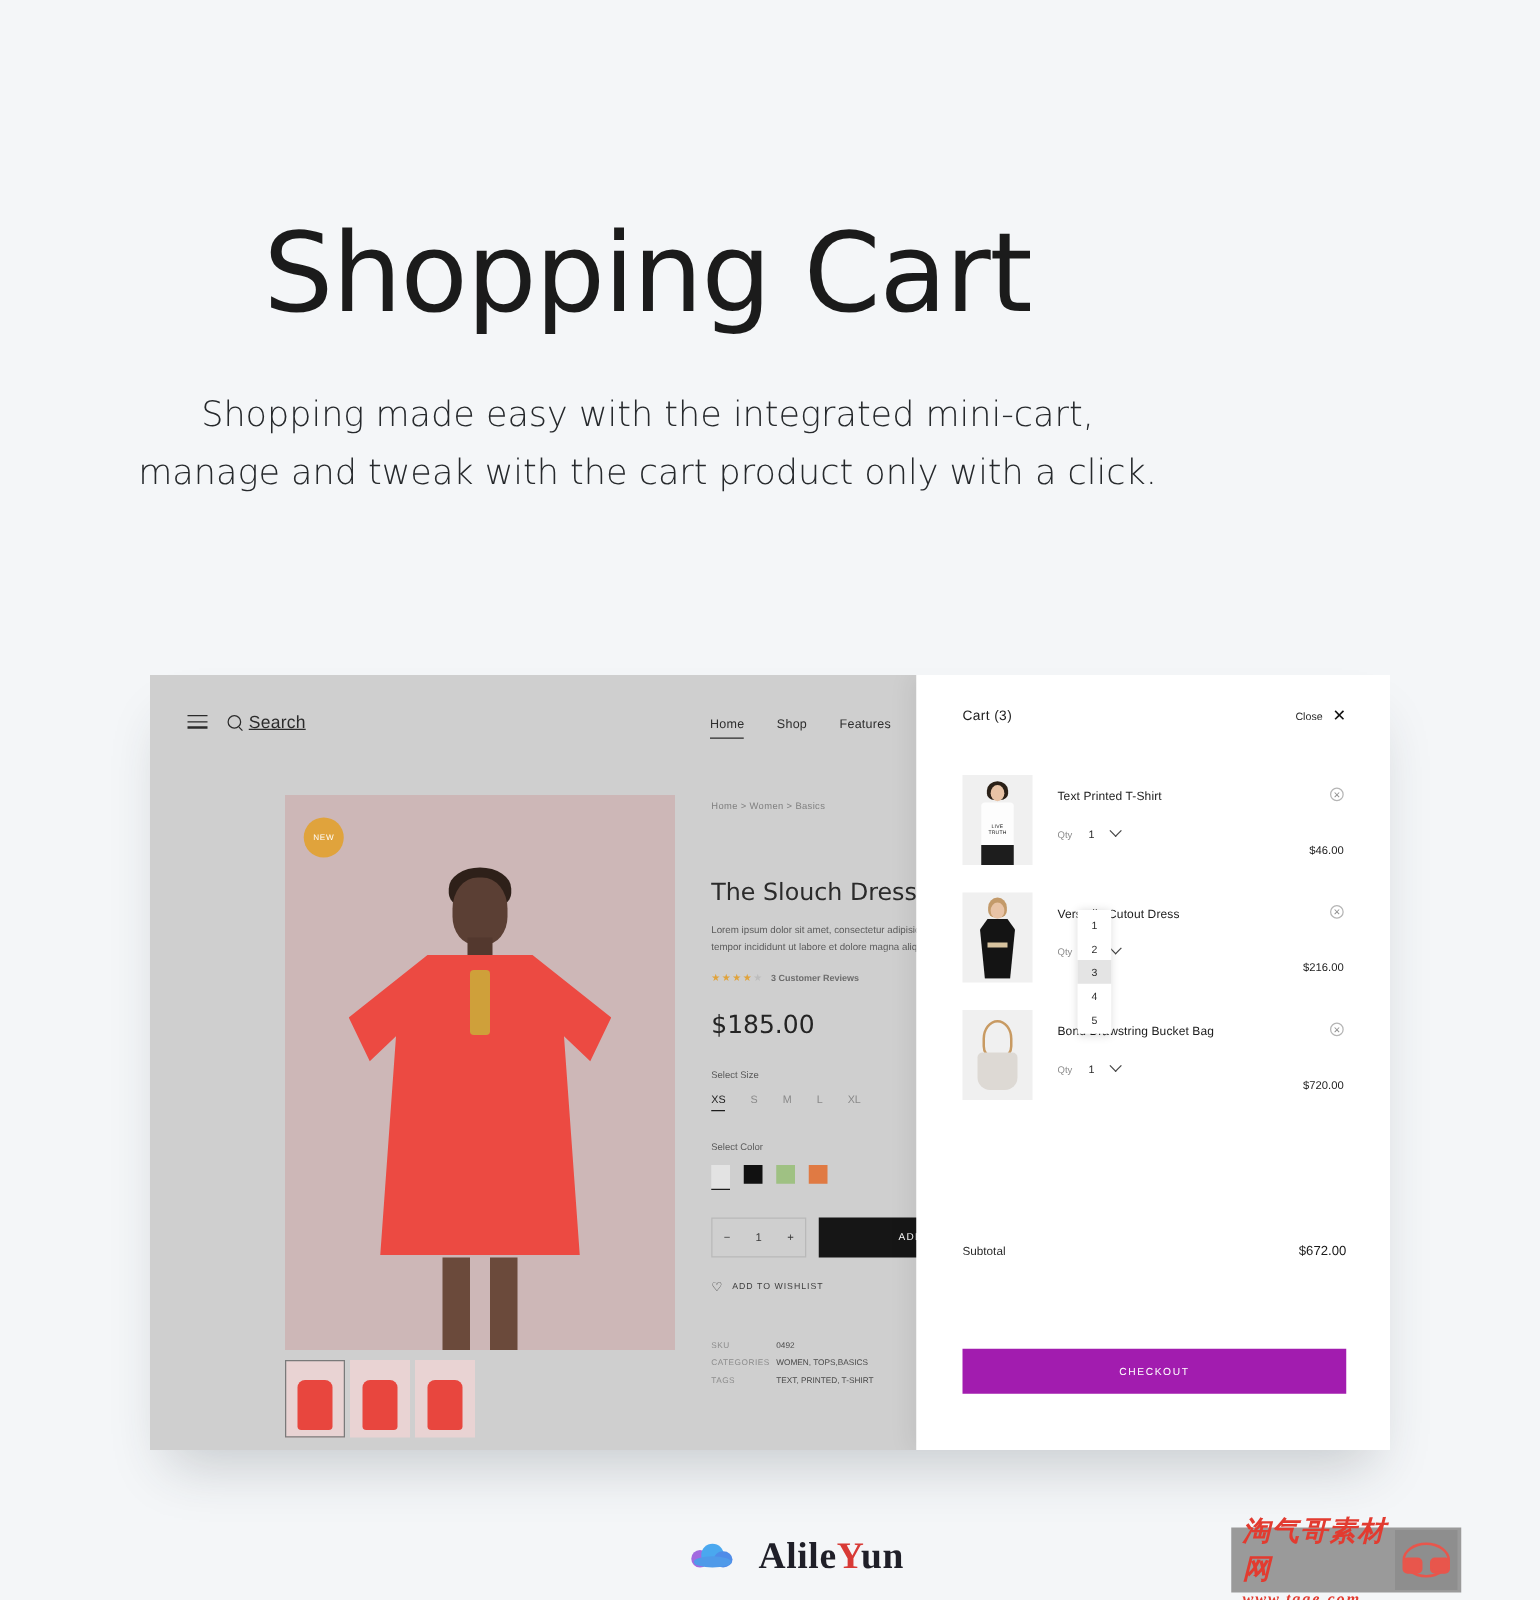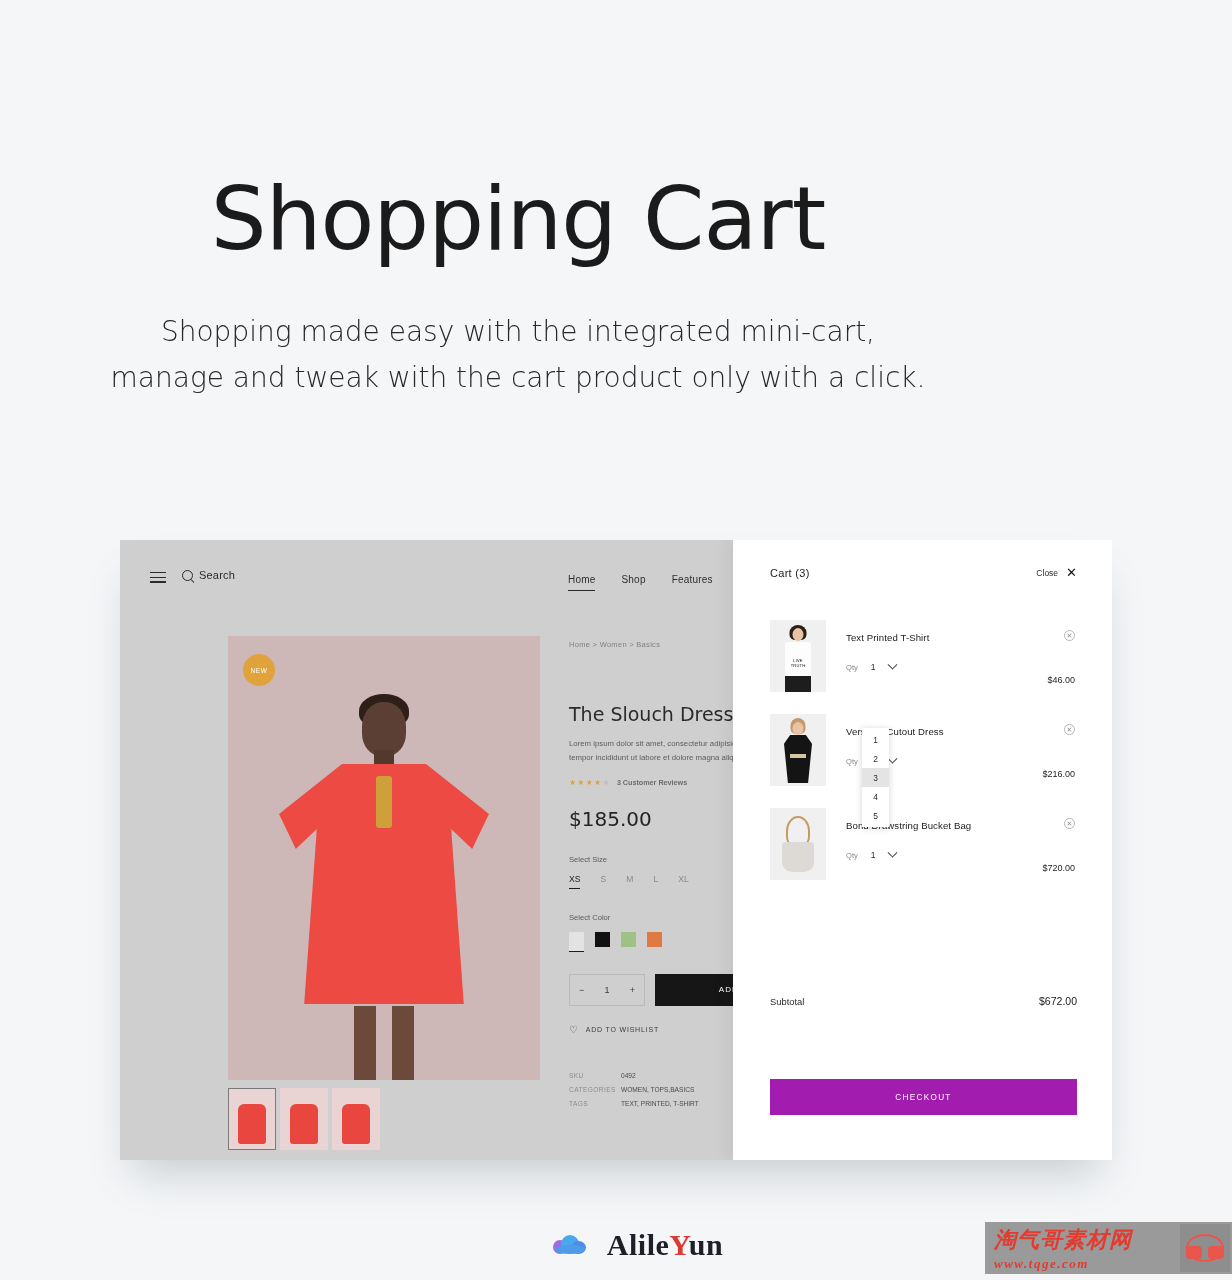--- a/index.html
+++ b/index.html
@@ -44,21 +44,21 @@
 
   
   .store { position: absolute; left: 0; top: 0; width: 613px; height: 620px; background: #cfcfcf; }
 
   .topbar { position: absolute; top: 25px; left: 0; width: 992px; height: 30px; }
   .hamburger { position: absolute; left: 30px; top: 7px; width: 16px; height: 11px; }
   .hamburger i { display: block; height: 1.4px; background: #2b2b2b; margin-bottom: 3.3px; }
   .search-wrap { position: absolute; left: 62px; top: 4px; display: flex; align-items: center; gap: 6px; }
   .ico-search { width: 11px; height: 11px; border: 1.3px solid #2b2b2b; border-radius: 50%; position: relative; }
   .ico-search::after { content: ""; position: absolute; width: 1.3px; height: 4px; background: #2b2b2b; right: -1px; bottom: -3.5px; transform: rotate(-45deg); }
-  .search-label { font-size: 11px; color: #2b2b2b; letter-spacing: .2px; }
+  .search-label { font-size: 14px; color: #2b2b2b; letter-spacing: .2px; text-decoration: underline; }
 
   .nav { position: absolute; left: 448px; top: 5px; display: flex; align-items: baseline; gap: 26px; }
   .nav a { font-size: 10px; color: #2e2e2e; text-decoration: none; letter-spacing: .2px; position: relative; padding-bottom: 6px; }
   .nav a.active::after { content: ""; position: absolute; left: 0; right: 0; bottom: 0; height: 1.2px; background: #2b2b2b; }
   .brand { font-size: 14.5px; font-weight: 700; letter-spacing: .6px; color: #111; }
 
   .gallery { position: absolute; left: 108px; top: 96px; width: 312px; height: 444px; background: #cdb7b7; overflow: hidden; }
   .badge-new {
     position: absolute; left: 15px; top: 18px; width: 32px; height: 32px; border-radius: 50%;
     background: #e0a33c; color: #fff; font-size: 6.5px; letter-spacing: .6px;
@@ -154,21 +154,21 @@
   .alile { position: absolute; left: 0; right: 0; top: 1228px; display: flex; justify-content: center; align-items: center; gap: 20px; padding-left: 44px; }
   .cloud { position: relative; width: 34px; height: 20px; }
   .cloud b { position: absolute; border-radius: 50%; display: block; }
   .c1 { left: 0; top: 5px; width: 14px; height: 14px; background: #a26ae0; }
   .c2 { left: 8px; top: 0; width: 18px; height: 18px; background: #4aa8ef; }
   .c3 { left: 18px; top: 6px; width: 15px; height: 13px; background: #4f8ce8; }
   .c4 { left: 2px; bottom: 1px; width: 30px; height: 9px; background: #4f9ae9; border-radius: 6px; }
   .alile-txt { font-family: "Liberation Serif", serif; font-weight: 700; font-size: 30px; color: #1f1f28; letter-spacing: .5px; }
   .alile-txt em { font-style: normal; color: #d83a36; }
 
-  .wm { position: absolute; left: 985px; top: 1222px; width: 248px; height: 52px; background: #9a9a9a; display: flex; align-items: center; }
+  .wm { position: absolute; left: 985px; top: 1222px; width: 184px; height: 52px; background: #9a9a9a; display: flex; align-items: center; }
   .wm-txt { flex: 1; padding-left: 9px; }
   .wm-cn { font-family: "DejaVu Sans", sans-serif; font-weight: 700; font-size: 22px; color: #e23b30; letter-spacing: 1px; font-style: italic; }
   .wm-url { font-family: "Liberation Serif", serif; font-style: italic; font-weight: 700; font-size: 13px; color: #e23b30; letter-spacing: 1.5px; margin-top: 1px; }
   .wm-ico { width: 50px; height: 48px; background: #8e8e8e; margin-right: 3px; position: relative; }
   .wm-ico .gl { position: absolute; left: 6px; top: 10px; width: 38px; height: 28px; border: 2.5px solid #e8564c; border-radius: 50%; }
   .wm-ico .g2 { position: absolute; left: 6px; top: 22px; width: 38px; height: 13px; }
   .wm-ico .g2 i { position: absolute; top: 0; width: 16px; height: 13px; border: 2.5px solid #e8564c; border-radius: 4px; background: #e8564c; }
   .wm-ico .g2 i:first-child { left: 0; } .wm-ico .g2 i:last-child { right: 0; }
 </style>
 </head>

